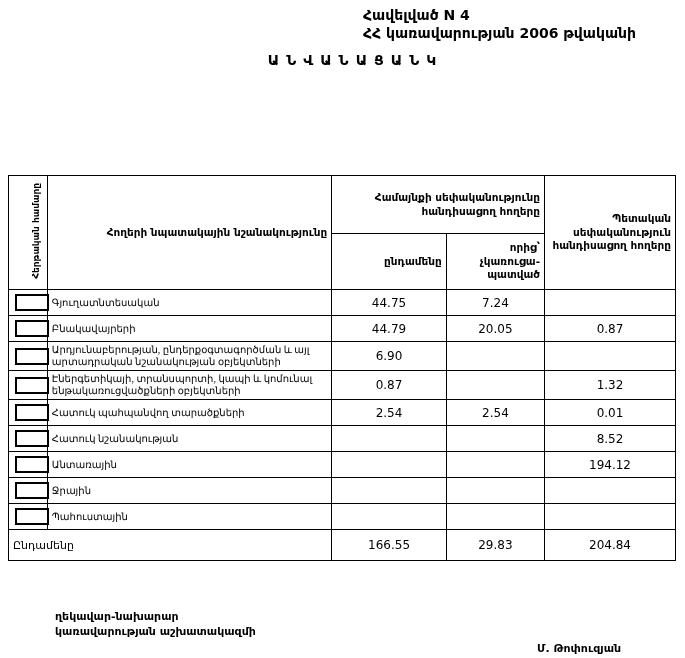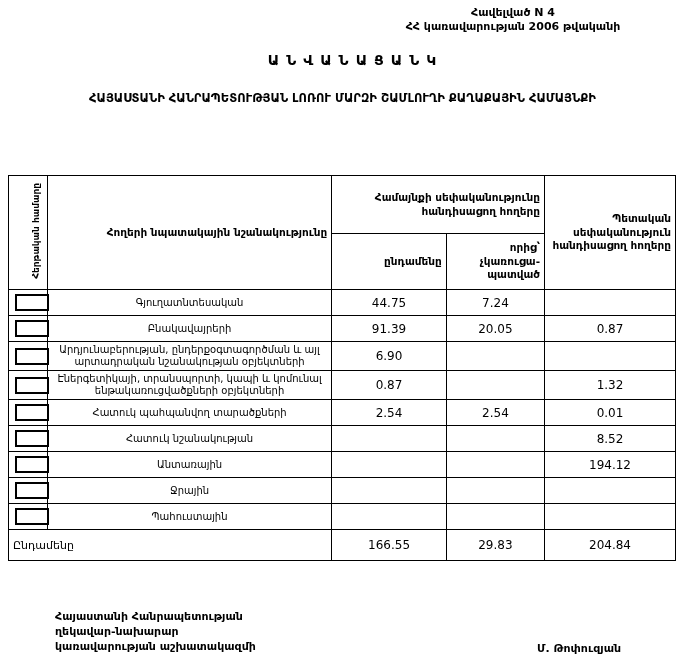--- a/index.html
+++ b/index.html
@@ -5,21 +5,21 @@
   html,body{margin:0;padding:0;}
   body{
     width:685px;height:658px;background:#ffffff;color:#000;
     font-family:"DejaVu Sans",sans-serif;
     -webkit-font-smoothing:antialiased;
   }
   .page{position:relative;width:685px;height:658px;overflow:hidden;}
 
   .annex{
     position:absolute;top:6px;right:22px;width:300px;
-    text-align:center;font-size:11px;font-weight:bold;line-height:1.3;
+    text-align:left;font-size:14px;font-weight:bold;line-height:1.3;
   }
 
   .title{
     position:absolute;top:52px;left:13px;width:100%;
     text-align:center;font-size:14px;font-weight:bold;letter-spacing:7px;
   }
 
   .subtitle{
     position:absolute;top:90px;left:6px;right:6px;
     text-align:center;font-size:11.5px;font-weight:bold;line-height:1.5;
@@ -41,21 +41,21 @@
   .col-unbuilt{width:96px;}
   .col-state{width:128px;}
 
   .vert{
     display:inline-block;
     writing-mode:vertical-rl;
     transform:rotate(180deg);
     font-size:9px;font-weight:bold;white-space:nowrap;
   }
 
-  td.purpose{font-size:10px;text-align:center;line-height:1.2;}
+  td.purpose{font-size:10px;text-align:left;line-height:1.2;font-family:Liberation Serif, serif;}
   td.num{font-size:12px;text-align:center;font-weight:normal;}
   td.seq-cell{text-align:left;}
   .numbox{
     width:30px;height:13px;border:2px solid #000;margin:1px 0 1px 2px;
   }
   tr.data-row{height:26px;}
   tr.total-row td{height:26px;}
   td.total-label{font-size:11px;text-align:left;padding-left:42px;}
 
   .footer-left{
@@ -73,21 +73,20 @@
 <div class="page">
 
   <div class="annex">
     <div>Հավելված N 4</div>
     <div>ՀՀ կառավարության 2006 թվականի</div>
   </div>
 
   <div class="title">ԱՆՎԱՆԱՑԱՆԿ</div>
 
   <div class="subtitle">
-    <div>ՀԱՅԱՍՏԱՆԻ ՀԱՆՐԱՊԵՏՈՒԹՅԱՆ ԼՈՌՈՒ ՄԱՐԶԻ ՇԱՄԼՈՒՂԻ ՔԱՂԱՔԱՅԻՆ ՀԱՄԱՅՆՔԻ</div>
   </div>
 
   <table class="doc">
     <colgroup>
       <col class="col-seq">
         <col class="col-purpose">
         <col class="col-total">
         <col class="col-unbuilt">
         <col class="col-state">
     </colgroup>
@@ -113,21 +112,21 @@
         <td class="purpose">Գյուղատնտեսական</td>
         <td class="num">44.75</td>
         <td class="num">7.24</td>
         <td class="num"></td>
       </tr>
       <tr class="data-row">
         <td class="seq-cell">
             <div class="numbox"></div>
           </td>
         <td class="purpose">Բնակավայրերի</td>
-        <td class="num">91.39</td>
+        <td class="num">44.79</td>
         <td class="num">20.05</td>
         <td class="num">0.87</td>
       </tr>
       <tr class="data-row">
         <td class="seq-cell">
             <div class="numbox"></div>
           </td>
         <td class="purpose">Արդյունաբերության, ընդերքօգտագործման և այլ արտադրական նշանակության օբյեկտների</td>
         <td class="num">6.90</td>
         <td class="num"></td>
@@ -190,20 +189,19 @@
       <tr class="total-row">
         <td class="total-label" colspan="2">Ընդամենը</td>
         <td class="num">166.55</td>
         <td class="num">29.83</td>
         <td class="num">204.84</td>
       </tr>
     </tbody>
   </table>
 
   <div class="footer-left">
-    <div>Հայաստանի Հանրապետության</div>
     <div>ղեկավար-նախարար</div>
     <div>կառավարության աշխատակազմի</div>
   </div>
 
   <div class="signature">Մ. Թոփուզյան</div>
 
 </div>
 
 </body></html>

